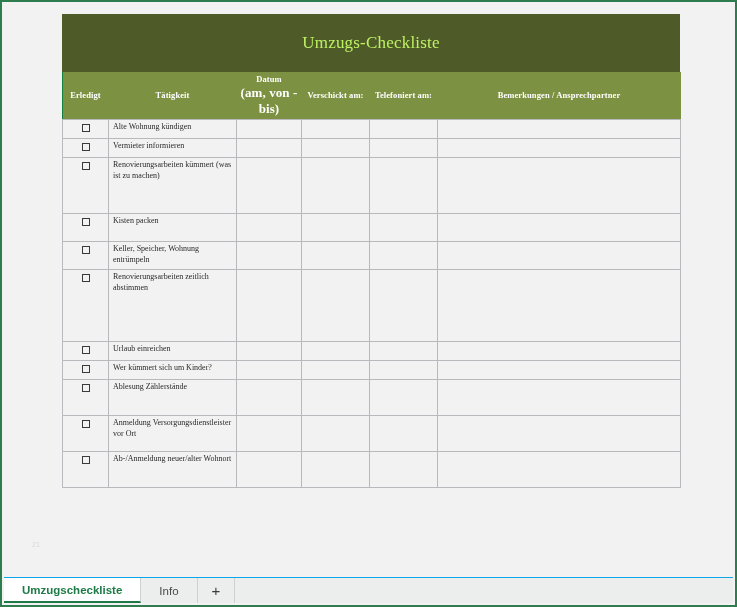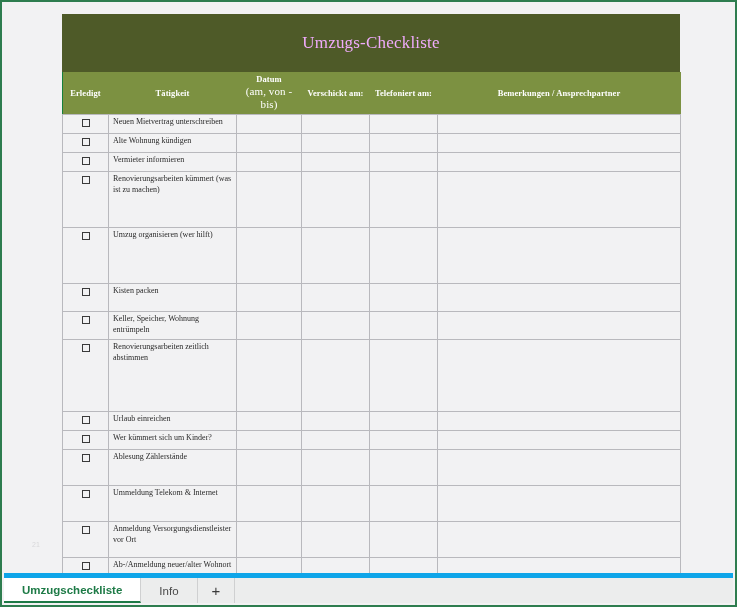--- a/index.html
+++ b/index.html
@@ -52,21 +52,21 @@
   #title-banner {
     height: 58px;
     background: #4e5a28;
     display: flex;
     align-items: center;
     justify-content: center;
   }
   #doc-title {
     font-family: "Liberation Serif", "DejaVu Serif", serif;
     font-size: 17px;
-    color: #f0abfc;
+    color: #bef264;
     letter-spacing: 0.2px;
     font-weight: 400;
   }
 
   
   table.checklist {
     border-collapse: collapse;
     table-layout: fixed;
     width: 618px;
     background: #15803d;
@@ -87,22 +87,22 @@
     height: 29px;
     padding: 2px 3px;
     text-align: center;
     vertical-align: middle;
     border: none;
     line-height: 1.25;
     letter-spacing: 0.1px;
   }
   thead th .sub {
     display: block;
-    font-size: 11px;
-    font-weight: normal;
+    font-size: 13px;
+    font-weight: bold;
     text-align: center;
   }
 
   tbody td {
     border: 1px solid #b9b9bd;
     padding: 0;
     vertical-align: top;
     background: #f2f2f3;
     font-family: "Liberation Serif", "DejaVu Serif", serif;
     font-size: 8px;
@@ -131,21 +131,21 @@
   }
 
   
   #tab-bar {
     position: absolute;
     left: 2px;
     right: 2px;
     bottom: 2px;
     height: 25px;
     background: #eceded;
-    border-top: 5px solid #0ea5e9;
+    border-top: 1px solid #0ea5e9;
     display: flex;
     align-items: stretch;
   }
   .sheet-tab {
     display: flex;
     align-items: center;
     justify-content: center;
     font-size: 11.5px;
     font-family: "Liberation Sans", sans-serif;
     color: #4a4a4a;
@@ -221,60 +221,44 @@
             </th>
             <th>
               <span>Telefoniert am:</span>
             </th>
             <th>
               <span>Bemerkungen / Ansprechpartner</span>
             </th>
           </tr>
         </thead>
         <tbody id="checklist-body">
+            <tr style="height: 19px; padding-left: 14px;">
+              <td class="cell-done"><span class="checkbox"></span></td>
+              <td class="cell-task">Alte Wohnung kündigen</td>
+              <td class="cell-task"></td>
+              <td class="cell-task"></td>
+              <td class="cell-task"></td>
+              <td class="cell-task"></td>
+            </tr>
             <tr style="height: 19px;">
               <td class="cell-done"><span class="checkbox"></span></td>
-              <td class="cell-task">Neuen Mietvertrag unterschreiben</td>
-              <td class="cell-task"></td>
-              <td class="cell-task"></td>
-              <td class="cell-task"></td>
-              <td class="cell-task"></td>
-            </tr>
-            <tr style="height: 19px; padding-left: 14px;">
-              <td class="cell-done"><span class="checkbox"></span></td>
-              <td class="cell-task">Alte Wohnung kündigen</td>
-              <td class="cell-task"></td>
-              <td class="cell-task"></td>
-              <td class="cell-task"></td>
-              <td class="cell-task"></td>
-            </tr>
-            <tr style="height: 19px;">
-              <td class="cell-done"><span class="checkbox"></span></td>
               <td class="cell-task">Vermieter informieren</td>
               <td class="cell-task"></td>
               <td class="cell-task"></td>
               <td class="cell-task"></td>
               <td class="cell-task"></td>
             </tr>
             <tr style="height: 56px;">
               <td class="cell-done"><span class="checkbox"></span></td>
               <td class="cell-task">Renovierungsarbeiten kümmert (was ist zu machen)</td>
               <td class="cell-task"></td>
               <td class="cell-task"></td>
               <td class="cell-task"></td>
               <td class="cell-task"></td>
             </tr>
-            <tr style="height: 56px;">
-              <td class="cell-done"><span class="checkbox"></span></td>
-              <td class="cell-task">Umzug organisieren (wer hilft)</td>
-              <td class="cell-task"></td>
-              <td class="cell-task"></td>
-              <td class="cell-task"></td>
-              <td class="cell-task"></td>
-            </tr>
             <tr style="height: 28px;">
               <td class="cell-done"><span class="checkbox"></span></td>
               <td class="cell-task">Kisten packen</td>
               <td class="cell-task"></td>
               <td class="cell-task"></td>
               <td class="cell-task"></td>
               <td class="cell-task"></td>
             </tr>
             <tr style="height: 28px;">
               <td class="cell-done"><span class="checkbox"></span></td>
@@ -304,28 +288,20 @@
               <td class="cell-done"><span class="checkbox"></span></td>
               <td class="cell-task">Wer kümmert sich um Kinder?</td>
               <td class="cell-task"></td>
               <td class="cell-task"></td>
               <td class="cell-task"></td>
               <td class="cell-task"></td>
             </tr>
             <tr style="height: 36px;">
               <td class="cell-done"><span class="checkbox"></span></td>
               <td class="cell-task">Ablesung Zählerstände</td>
-              <td class="cell-task"></td>
-              <td class="cell-task"></td>
-              <td class="cell-task"></td>
-              <td class="cell-task"></td>
-            </tr>
-            <tr style="height: 36px;">
-              <td class="cell-done"><span class="checkbox"></span></td>
-              <td class="cell-task">Ummeldung Telekom &amp; Internet</td>
               <td class="cell-task"></td>
               <td class="cell-task"></td>
               <td class="cell-task"></td>
               <td class="cell-task"></td>
             </tr>
             <tr style="height: 36px;">
               <td class="cell-done"><span class="checkbox"></span></td>
               <td class="cell-task">Anmeldung Versorgungsdienstleister vor Ort</td>
               <td class="cell-task"></td>
               <td class="cell-task"></td>

